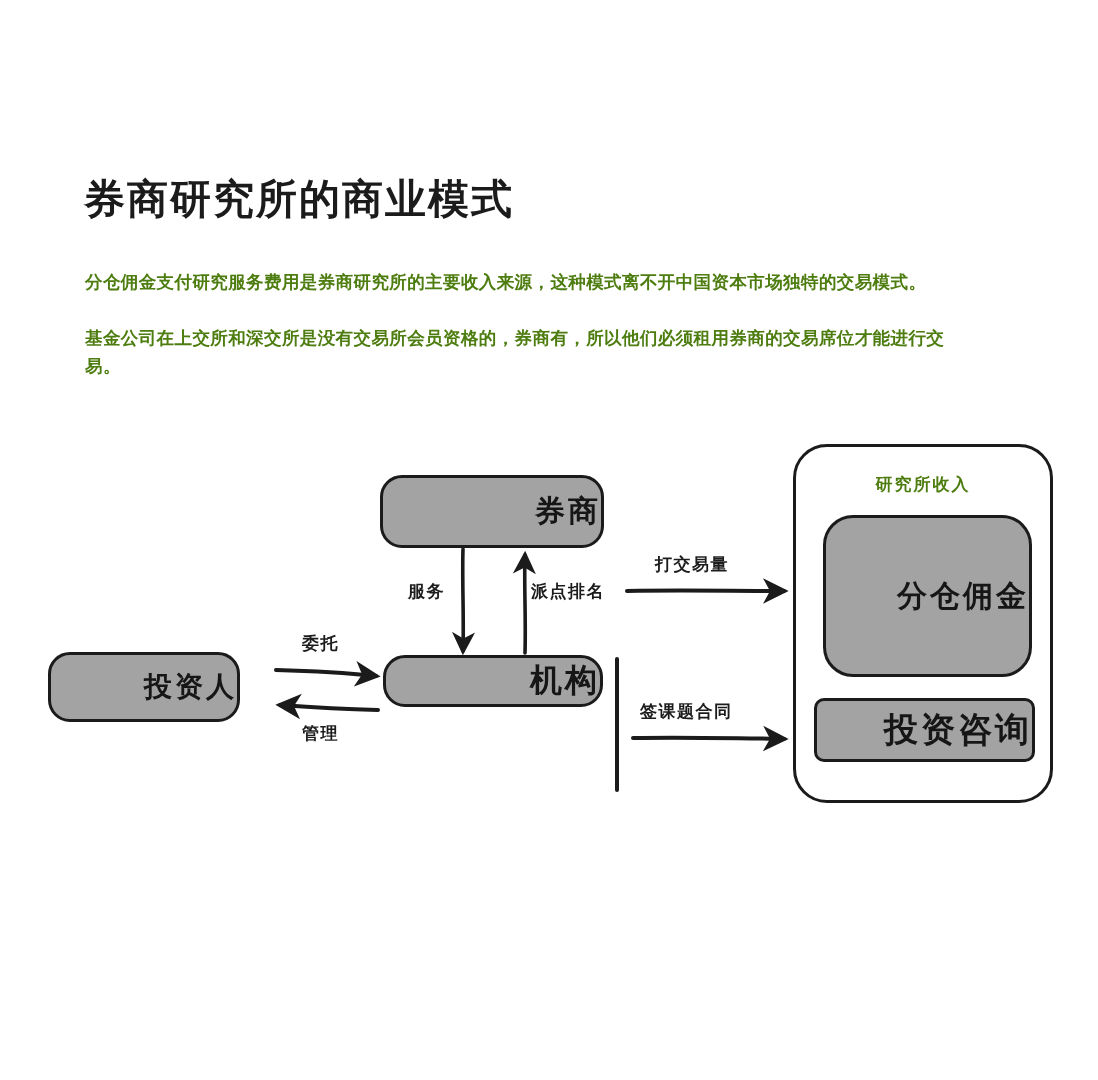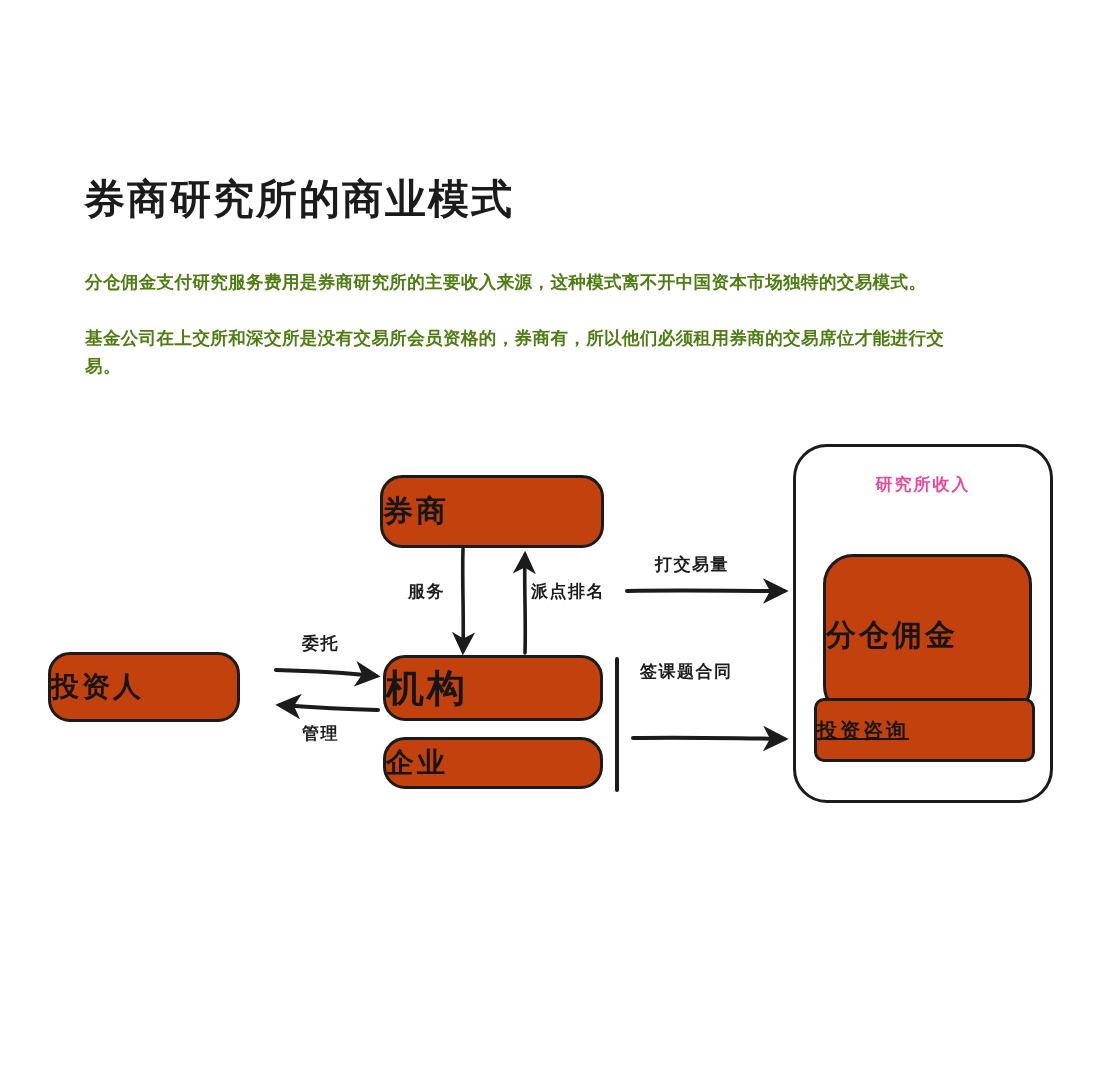--- a/index.html
+++ b/index.html
@@ -28,65 +28,65 @@
   }
   .para1{top:268px;}
   .para2{top:324px;}
 
   
   .diagram{position:absolute;left:0;top:0;width:1098px;height:1080px;}
   .node{
     position:absolute;
     border:3.5px solid #1b1b1b;
     border-radius:16px;
-    background:#c2410c;
-    display:flex;align-items:center;justify-content:flex-start;
+    background:#a3a3a3;
+    display:flex;align-items:center;justify-content:flex-end;
     box-sizing:border-box;
     font-weight:700;
     color:#161616;
     letter-spacing:3px;
   }
   .node.soft{border-radius:22px;}
   .node.softer{border-radius:30px;}
 
   #node-broker{left:380px;top:475px;width:224px;height:73px;font-size:30px;}
   #node-investor{left:48px;top:652px;width:192px;height:70px;font-size:28px;}
-  #node-institution{left:383px;top:655px;width:220px;height:66px;font-size:38px;}
+  #node-institution{left:383px;top:655px;width:220px;height:52px;font-size:32px;}
   #node-enterprise{left:383px;top:737px;width:220px;height:52px;font-size:28px;}
 
   #group-income{
     left:793px;top:444px;width:260px;height:359px;
     border:3.5px solid #1b1b1b;border-radius:34px;background:#fff;
     position:absolute;box-sizing:border-box;
   }
   .group-title{
     position:absolute;left:793px;top:473px;width:260px;
-    text-align:center;font-size:17px;font-weight:700;letter-spacing:2px;color:#ec4899;
+    text-align:center;font-size:17px;font-weight:700;letter-spacing:2px;color:#4d7c0f;
   }
-  #node-commission{left:823px;top:515px;width:209px;height:162px;font-size:30px;border-radius:30px;margin-top:39px;}
-  #node-advisory{left:814px;top:698px;width:221px;height:64px;font-size:20px;border-radius:10px;text-decoration:underline;}
+  #node-commission{left:823px;top:515px;width:209px;height:162px;font-size:30px;border-radius:30px;}
+  #node-advisory{left:814px;top:698px;width:221px;height:64px;font-size:34px;border-radius:10px;}
 
   
   .bracket{
     position:absolute;left:615px;top:657px;width:4px;height:135px;
     background:#1b1b1b;border-radius:2px;
   }
 
   
   .arrows{position:absolute;left:0;top:0;width:1098px;height:1080px;pointer-events:none;}
 
   
   .elabel{
     position:absolute;font-size:17px;font-weight:700;
     color:#1c1c1c;letter-spacing:1.5px;white-space:nowrap;font-family:Liberation Mono, monospace;
   }
   #lbl-service{left:408px;top:580px;}
   #lbl-rank{left:531px;top:580px;}
   #lbl-volume{left:655px;top:553px;}
-  #lbl-contract{left:640px;top:660px;}
+  #lbl-contract{left:640px;top:700px;}
   #lbl-entrust{left:302px;top:632px;}
   #lbl-manage{left:302px;top:722px;}
 </style>
 </head>
 <body>
 
 <div class="page">
 
   <div class="title">券商研究所的商业模式</div>
 
@@ -120,23 +120,20 @@
     </div>
 
     <div class="node soft" id="node-investor">
       <span>投资人</span>
     </div>
 
     <div class="node soft" id="node-institution">
       <span>机构</span>
     </div>
 
-    <div class="node soft" id="node-enterprise">
-      <span>企业</span>
-    </div>
 
     <div class="bracket"></div>
 
     <div id="group-income"></div>
     <div class="group-title">研究所收入</div>
 
     <div class="node softer" id="node-commission">
       <span>分仓佣金</span>
     </div>
 

